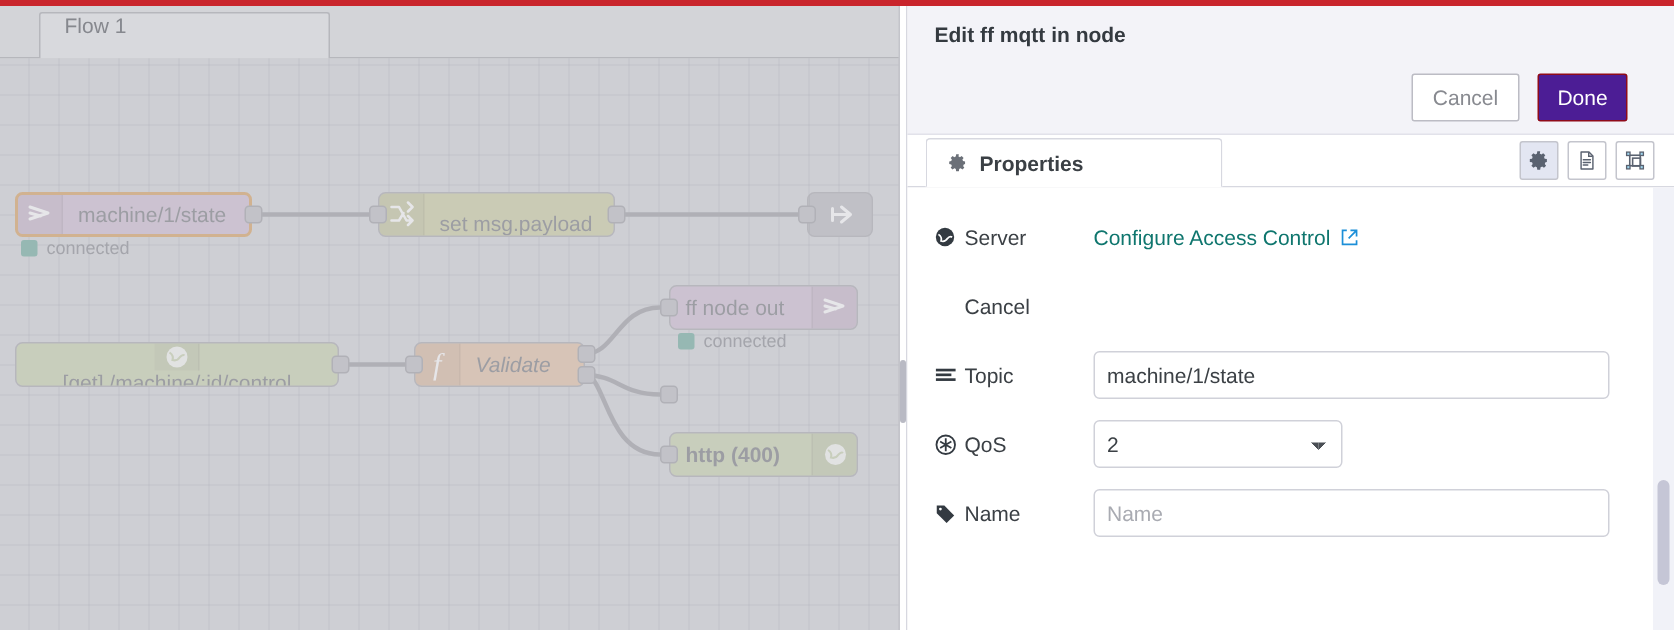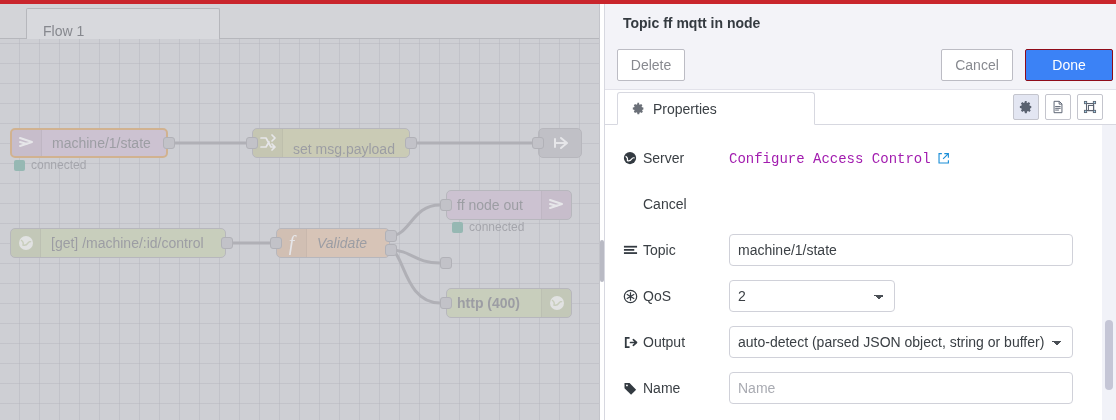--- a/index.html
+++ b/index.html
@@ -33,21 +33,21 @@
     background: #d3d4d8;
     border-bottom: 1px solid #b6b7bc;
   }
   .tab {
     position: absolute; left: 26px; top: 4px;
     width: 194px; height: 31px;
     background: #d8d9dd;
     border: 1px solid #b6b7bc;
     border-bottom: none;
     border-radius: 2px 2px 0 0;
-    display: flex; align-items: flex-end;
+    display: flex; align-items: flex-start;
     padding-left: 16px;
     color: #86888e;
     font-size: 14px;
   }
   .canvas {
     position: absolute; left: 0; top: 35px;
     width: 600px; height: 381px;
     background-color: #d3d4d8;
     background-image:
       linear-gradient(to right, rgba(150,152,162,0.35) 1px, transparent 1px),
@@ -148,40 +148,40 @@
     background: #fff;
     color: #888a90;
     font-size: 14px;
     display: flex; align-items: center; justify-content: center;
     cursor: pointer;
     font-family: "Liberation Sans", sans-serif;
   }
   .btn-delete { left: 12px; width: 68px; }
   .btn-cancel { left: 336px; width: 72px; }
   .btn-done {
-    left: 420px; width: 88px;
-    background: #3b82f6; border-color: #8f0b1a; color: #fff;
+    left: 420px; width: 60px;
+    background: #4c1d95; border-color: #8f0b1a; color: #fff;
   }
 
   .tabs-row {
     position: absolute; left: 0; top: 86px;
     width: 512px; height: 35px;
     background: #fff;
     border-bottom: 1px solid #d7d8e0;
   }
   .ptab {
     position: absolute; left: 12px; top: 2px;
     width: 198px; height: 33px;
     background: #fff;
     border: 1px solid #d7d8e0;
     border-bottom: 1px solid #fff;
     border-radius: 3px 3px 0 0;
     display: flex; align-items: center;
     padding-left: 14px;
-    font-weight: normal; font-size: 14px; color: #3b4045;
+    font-weight: bold; font-size: 14px; color: #3b4045;
   }
   .ptab .tgear { margin-right: 8px; display: flex; color: #6b7078; }
   .icon-btns { position: absolute; right: 14px; top: 4px; display: flex; gap: 6px; }
   .icon-btn {
     width: 26px; height: 26px;
     border: 1px solid #c4c5cd;
     border-radius: 2px;
     background: #fff;
     display: flex; align-items: center; justify-content: center;
     cursor: pointer;
@@ -228,22 +228,22 @@
     padding-right: 26px;
     background-image:
       linear-gradient(45deg, transparent 50%, #4a4f55 50%),
       linear-gradient(135deg, #4a4f55 50%, transparent 50%);
     background-position: calc(100% - 15px) 14px, calc(100% - 10px) 14px;
     background-size: 5px 5px, 5px 5px;
     background-repeat: no-repeat;
   }
   .fctl.narrow { max-width: 166px; flex: 0 0 166px; padding-right: 0; }
   .link {
-    color: #a21caf; font-size: 14px;
-    text-decoration: none; display: inline-flex; align-items: center; font-family: Liberation Mono, monospace;
+    color: #0f766e; font-size: 14px;
+    text-decoration: none; display: inline-flex; align-items: center;
   }
   .link .ext { margin-left: 6px; display: inline-flex; }
 
   
   .p-scroll-track {
     position: absolute; right: 0; top: 121px;
     width: 14px; height: 295px;
     background: #f1f2f8;
   }
   .p-scroll-thumb {
@@ -307,21 +307,21 @@
 
       <div class="node node-debug" style="left:538px; top:89px; width:44px;">
         <div class="nicon right" style="width:100%;">
           <svg width="18" height="18" viewBox="0 0 18 18">
               <path d="M3 9 L14 9 M9 4 L15 9 L9 14 M3 5 L3 13" stroke="#fff" stroke-width="2" fill="none" stroke-linecap="round" stroke-linejoin="round"></path>
             </svg>
         </div>
       </div>
       <div class="port" style="left:532px; top:98px;"></div>
 
-      <div class="node node-http" style="left:10px; top:189px; width:216px;">
+      <div class="node node-http" style="left:10px; top:189px; width:216px;flex-direction:column;">
         <div class="nicon left">
           <svg width="18" height="18" viewBox="0 0 18 18">
               <circle cx="9" cy="9" r="7" fill="#fff" opacity="0.85"></circle>
               <path d="M4 6 Q7 8 6 11 Q9 12 11 9 Q13 7 14 8" stroke="#c8d2ad" stroke-width="1.4" fill="none"></path>
             </svg>
         </div>
         <div class="nlabel">[get] /machine/:id/control</div>
       </div>
       <div class="port" style="left:221px; top:198px;"></div>
 
@@ -365,25 +365,24 @@
       <div class="canvas-dim"></div>
     </div>
   </div>
 
   <div class="pane-sep"></div>
   <div class="pane-grip"></div>
 
   <div class="panel">
 
     <div class="panel-header">
-      <span>Topic ff mqtt in node</span>
+      <span>Edit ff mqtt in node</span>
     </div>
 
     <div class="panel-toolbar">
-      <button class="btn btn-delete">Delete</button>
       <button class="btn btn-cancel">Cancel</button>
       <button class="btn btn-done">Done</button>
     </div>
 
     <div class="tabs-row">
       <div class="ptab">
         <span class="tgear">
           <svg width="13" height="13" viewBox="0 0 16 16">
               <path fill="#6b7078" d="M8 5.2a2.8 2.8 0 100 5.6 2.8 2.8 0 000-5.6zm0 4.3a1.5 1.5 0 110-3 1.5 1.5 0 010 3z"></path>
               <path fill="#6b7078" d="M14 9.1V6.9l-1.7-.3a4.6 4.6 0 00-.5-1.2l1-1.4-1.6-1.6-1.4 1a4.6 4.6 0 00-1.2-.5L8.9 1H6.7l-.3 1.9a4.6 4.6 0 00-1.2.5l-1.4-1L2.2 4l1 1.4c-.2.4-.4.8-.5 1.2L1 6.9v2.2l1.7.3c.1.4.3.8.5 1.2l-1 1.4 1.6 1.6 1.4-1c.4.2.8.4 1.2.5l.3 1.9h2.2l.3-1.9c.4-.1.8-.3 1.2-.5l1.4 1 1.6-1.6-1-1.4c.2-.4.4-.8.5-1.2L14 9.1z"></path>
@@ -476,36 +475,20 @@
           </span>
           <span>QoS</span>
         </div>
         <div class="fctl narrow">
           <select class="sel">
             <option>2</option>
           </select>
         </div>
       </div>
 
-      <div class="frow">
-        <div class="flabel">
-          <span class="ficon">
-            <svg width="15" height="15" viewBox="0 0 16 16">
-                <path d="M2 2.2h5v1.9H3.9v7.8H7v1.9H2z" fill="#333a41"></path>
-                <path d="M8 8h6M11 5 14.4 8 11 11" stroke="#333a41" stroke-width="1.8" fill="none" stroke-linecap="round" stroke-linejoin="round"></path>
-              </svg>
-          </span>
-          <span>Output</span>
-        </div>
-        <div class="fctl">
-          <select class="sel">
-            <option>auto-detect (parsed JSON object, string or buffer)</option>
-          </select>
-        </div>
-      </div>
 
       <div class="frow">
         <div class="flabel">
           <span class="ficon">
             <svg width="15" height="15" viewBox="0 0 16 16">
                 <path d="M1.6 7.6V2.2h5.4l7 7-5.4 5.4z" fill="#333a41"></path>
                 <circle cx="4.2" cy="4.7" r="1" fill="#fff"></circle>
               </svg>
           </span>
           <span>Name</span>

